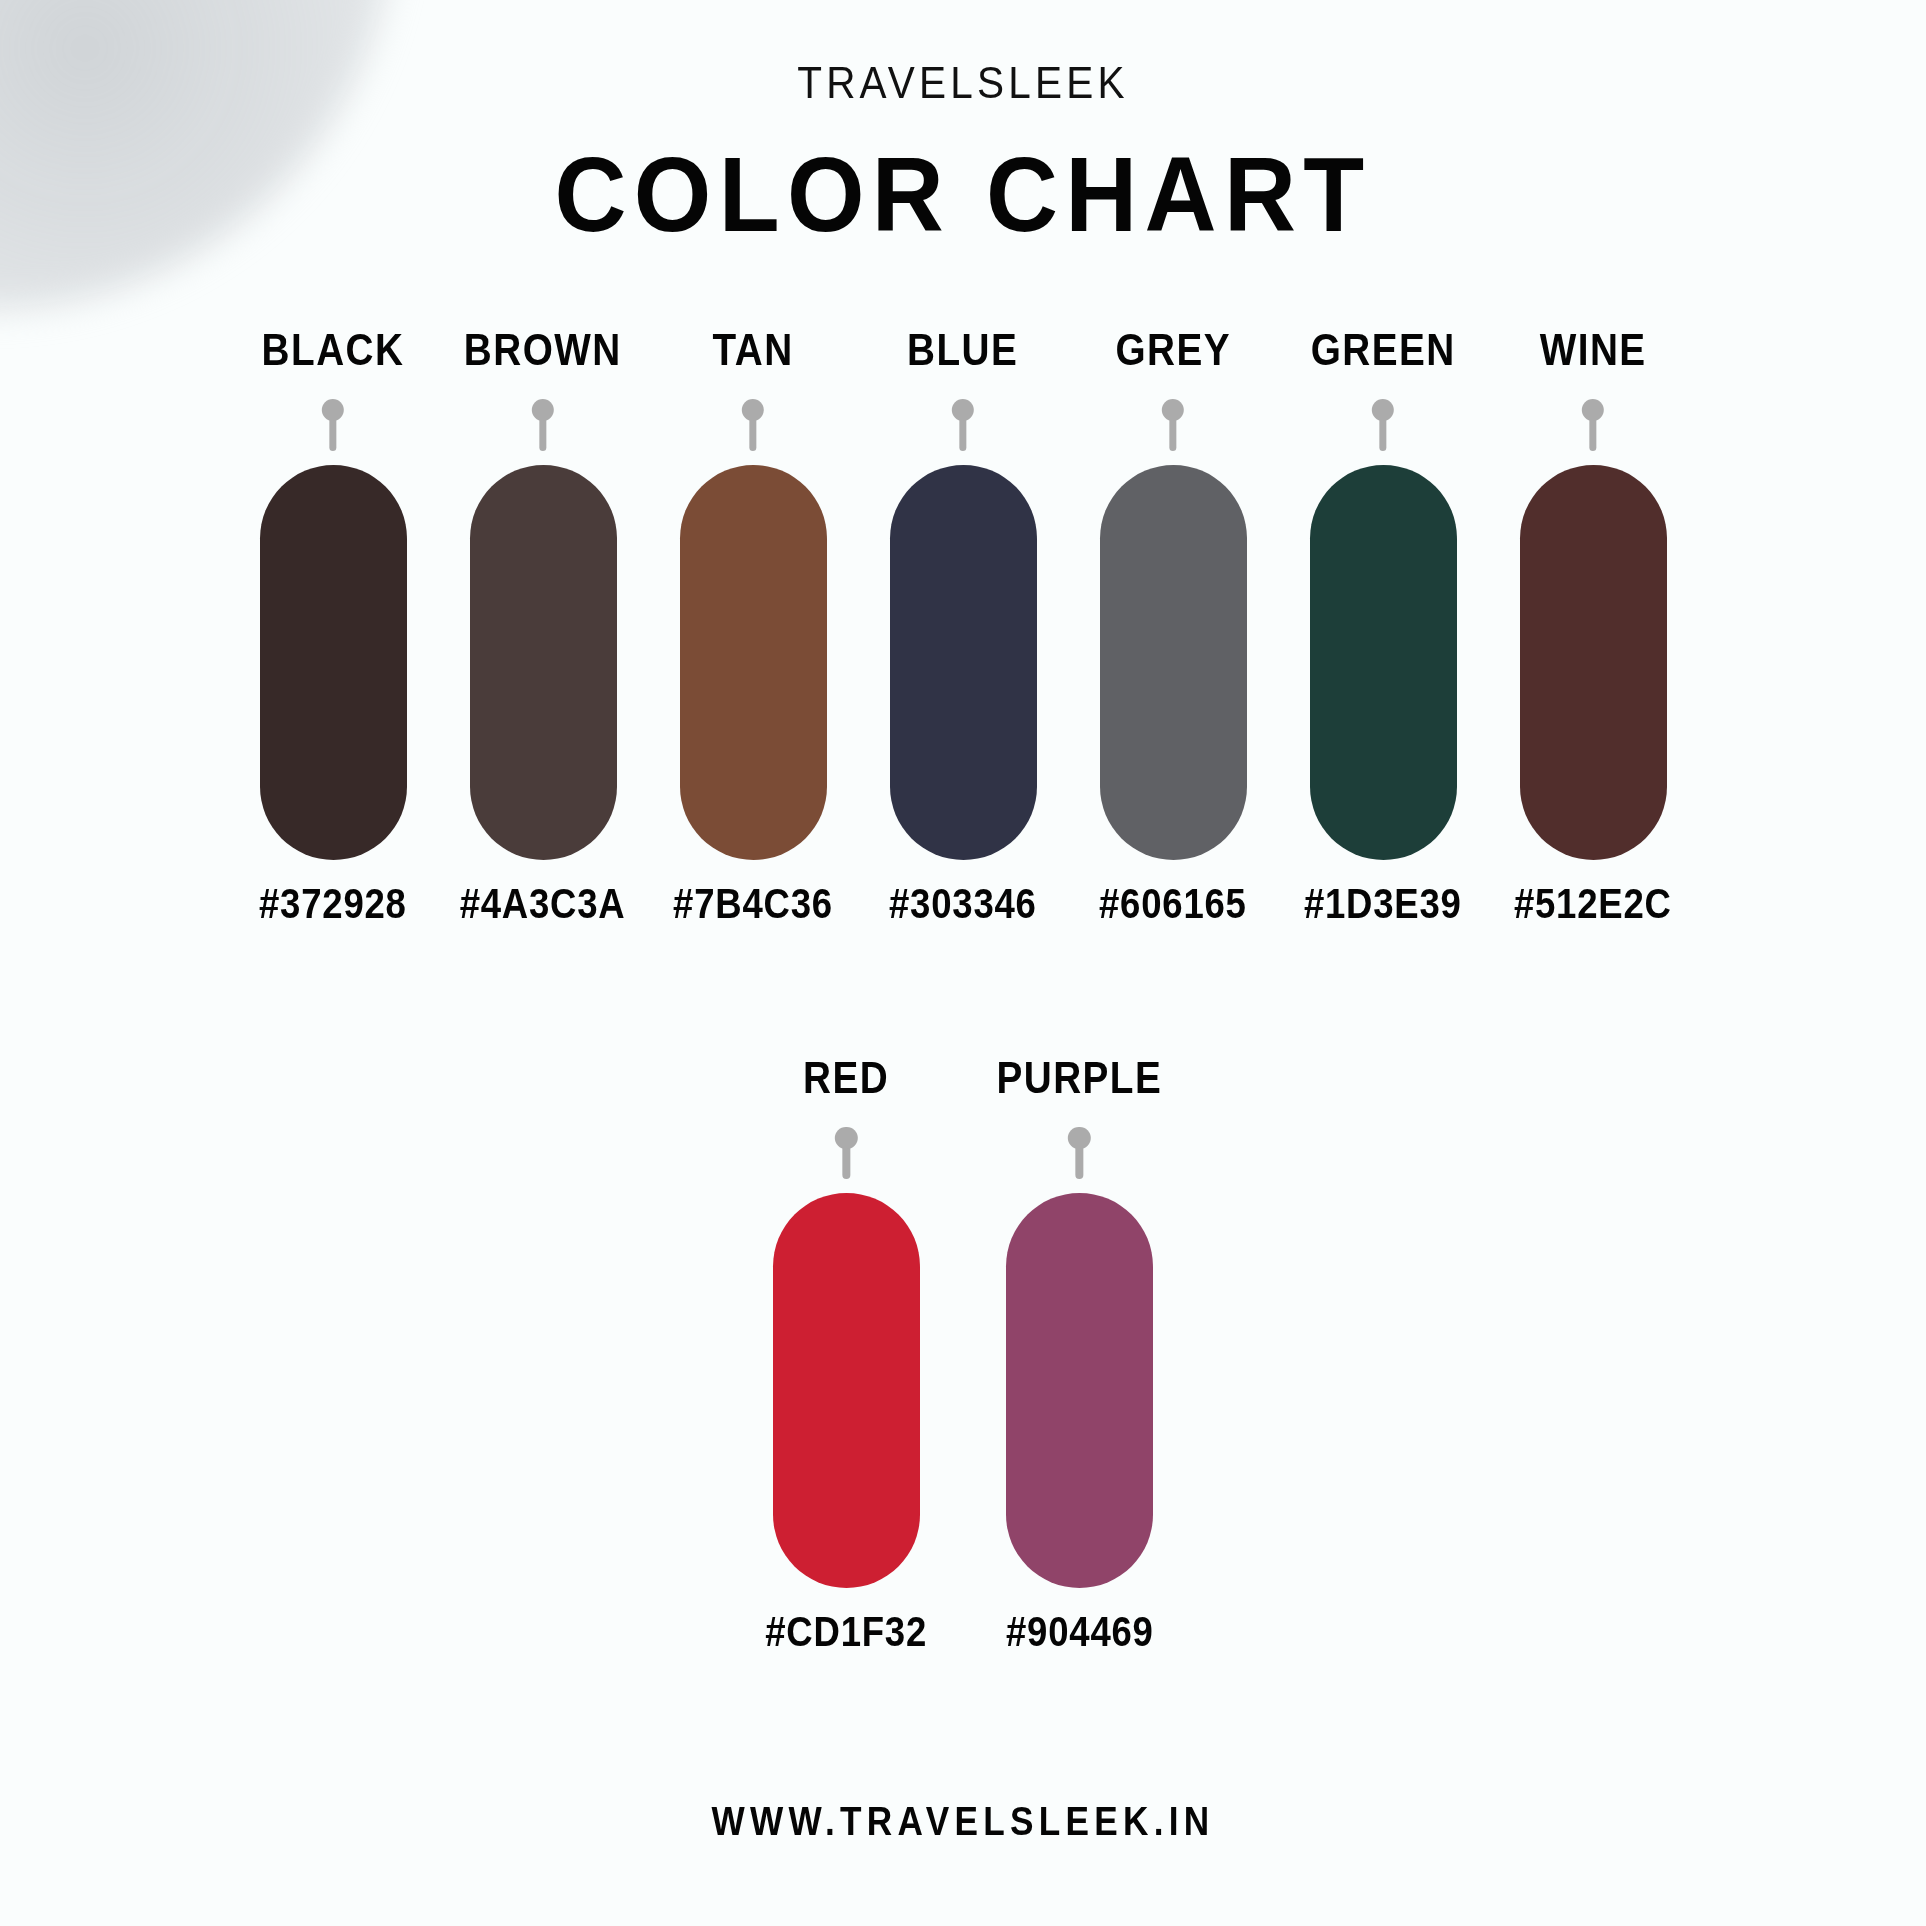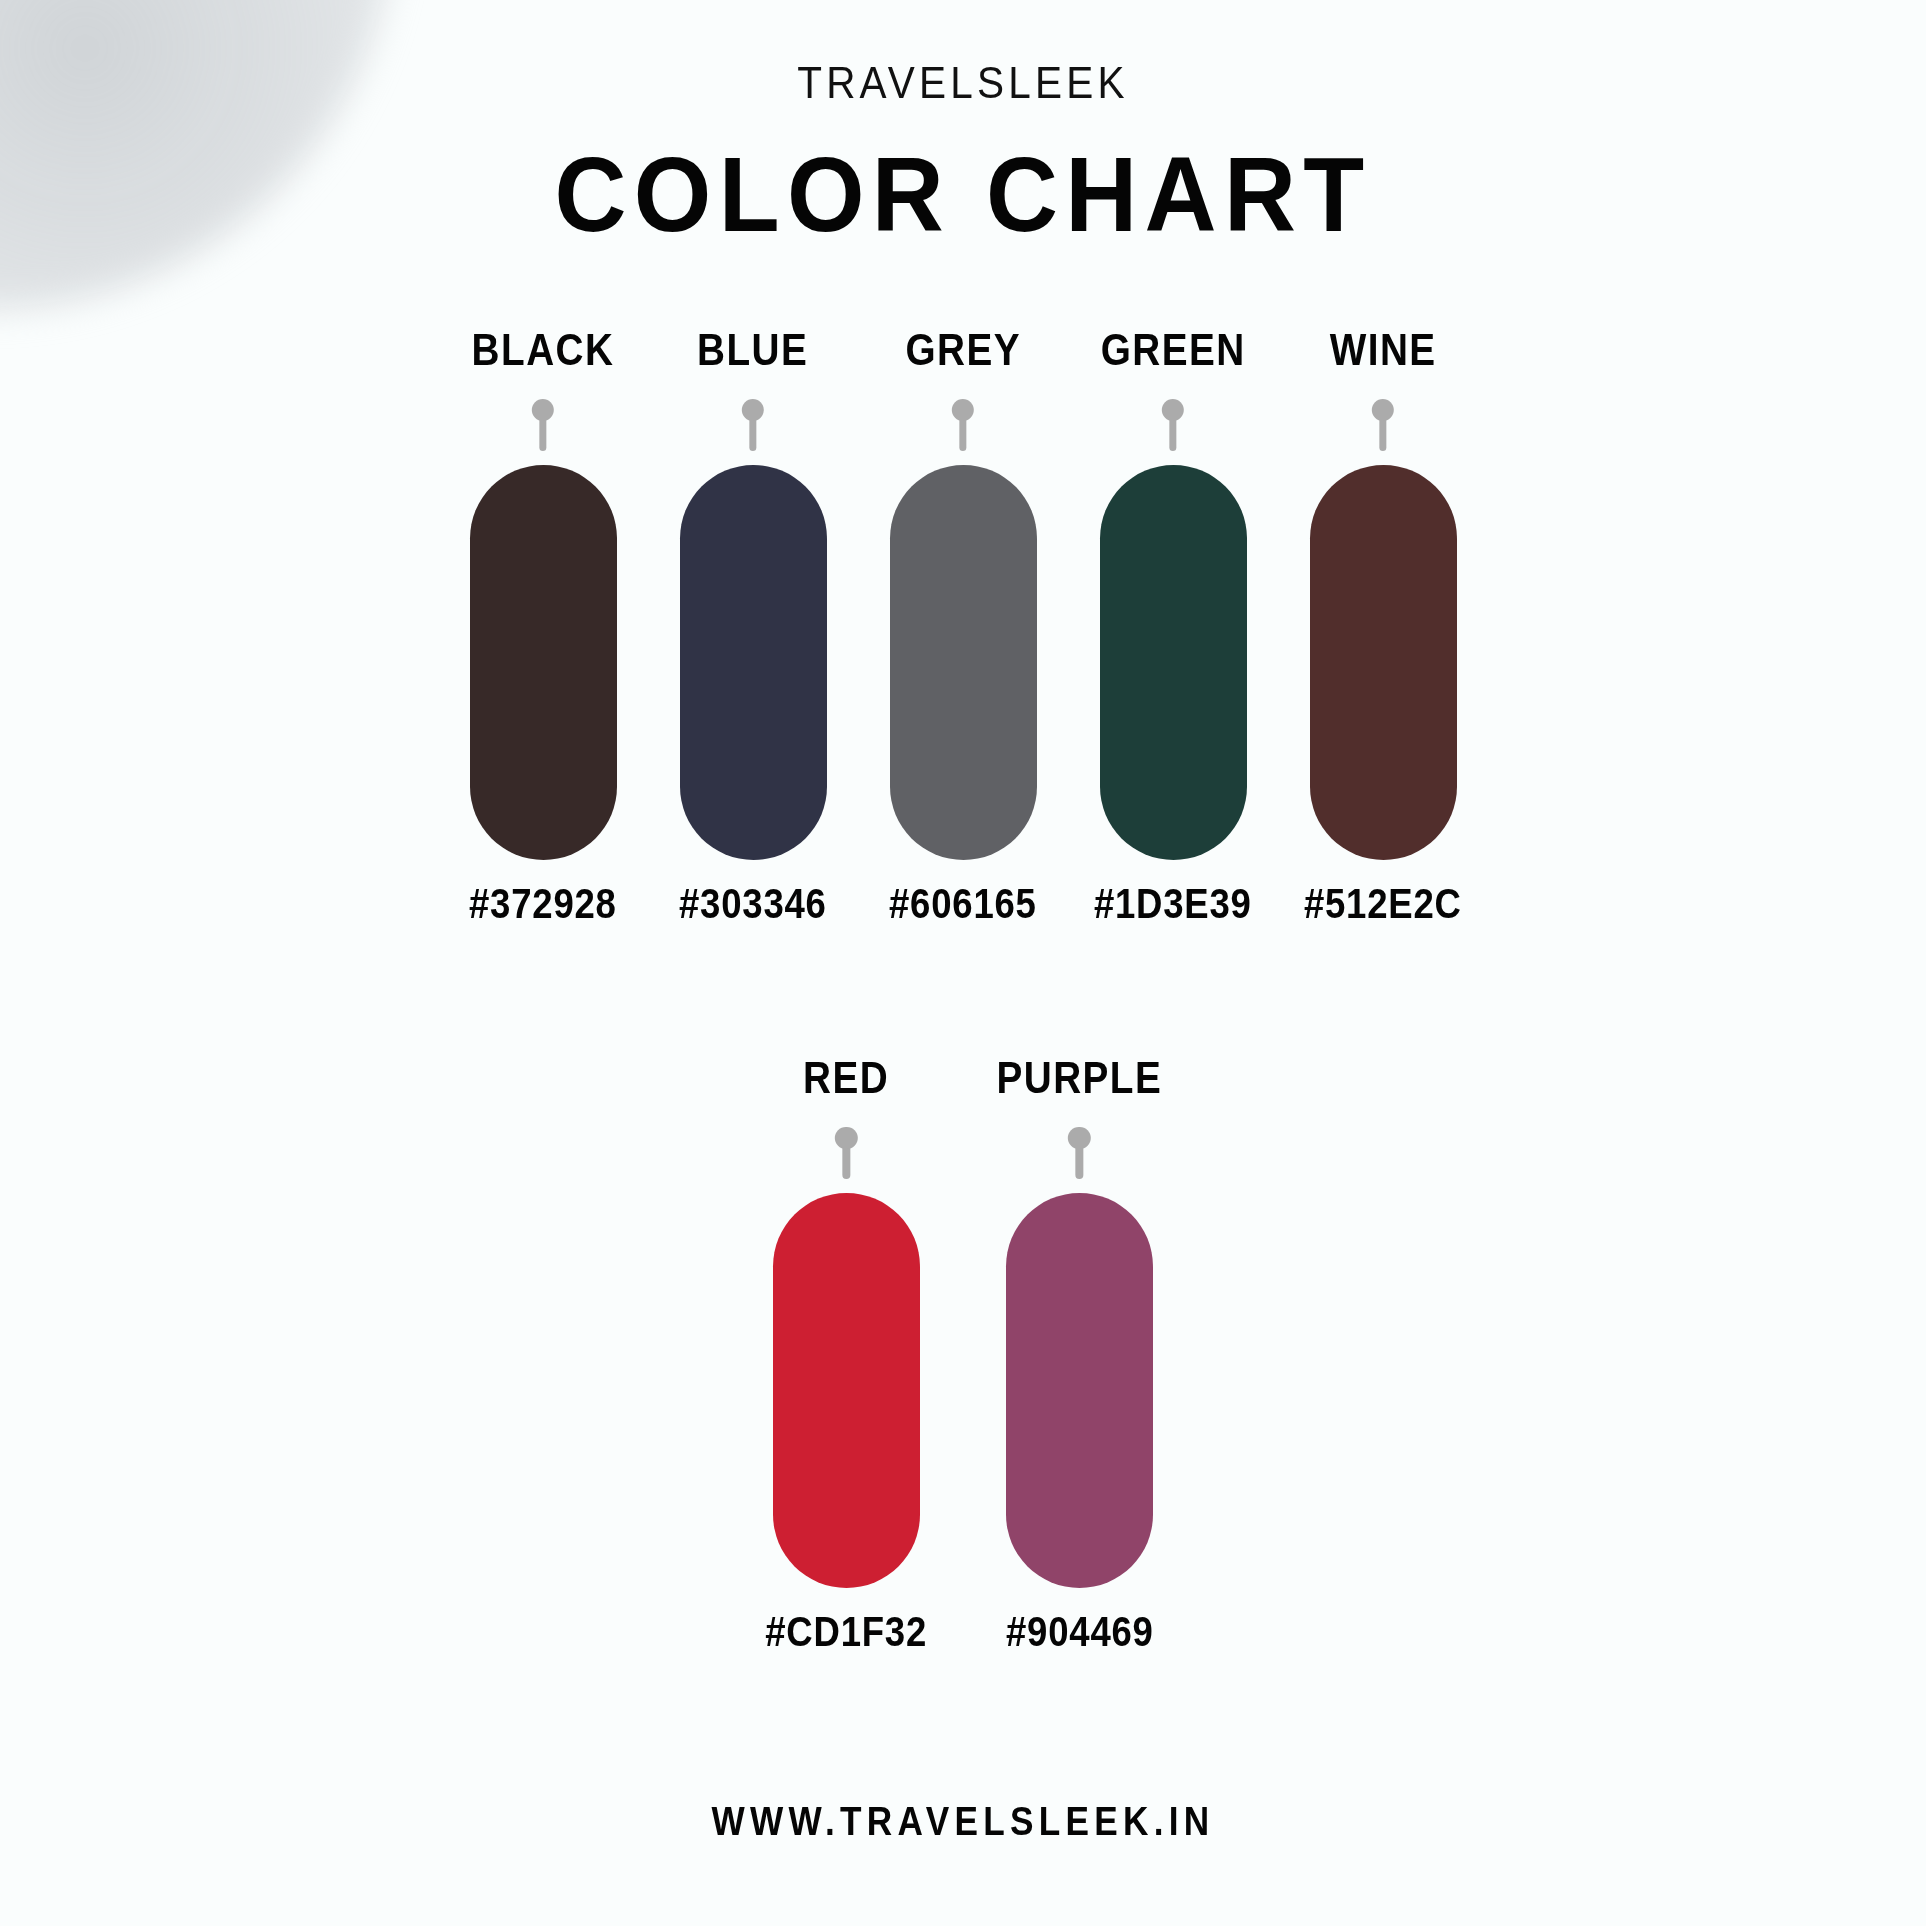--- a/index.html
+++ b/index.html
@@ -143,20 +143,38 @@
       <div class="swatch-cell">
         <div class="swatch-label">BLACK</div>
         <div class="pin">
           <div class="pin-stem"></div>
           <div class="pin-head"></div>
         </div>
         <div class="swatch-chip" style="background: rgb(55, 41, 40);"></div>
         <div class="swatch-hex">#372928</div>
       </div>
       <div class="swatch-cell">
+        <div class="swatch-label">BROWN</div>
+        <div class="pin">
+          <div class="pin-stem"></div>
+          <div class="pin-head"></div>
+        </div>
+        <div class="swatch-chip" style="background: rgb(74, 60, 58);"></div>
+        <div class="swatch-hex">#4A3C3A</div>
+      </div>
+      <div class="swatch-cell">
+        <div class="swatch-label">TAN</div>
+        <div class="pin">
+          <div class="pin-stem"></div>
+          <div class="pin-head"></div>
+        </div>
+        <div class="swatch-chip" style="background: rgb(123, 76, 54);"></div>
+        <div class="swatch-hex">#7B4C36</div>
+      </div>
+      <div class="swatch-cell">
         <div class="swatch-label">BLUE</div>
         <div class="pin">
           <div class="pin-stem"></div>
           <div class="pin-head"></div>
         </div>
         <div class="swatch-chip" style="background: rgb(48, 51, 70);"></div>
         <div class="swatch-hex">#303346</div>
       </div>
       <div class="swatch-cell">
         <div class="swatch-label">GREY</div>

